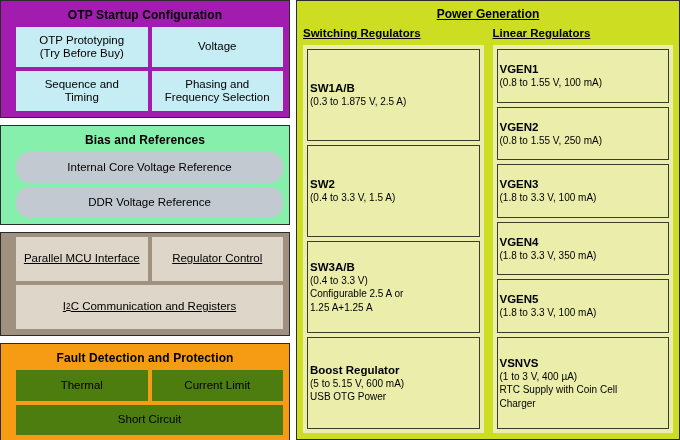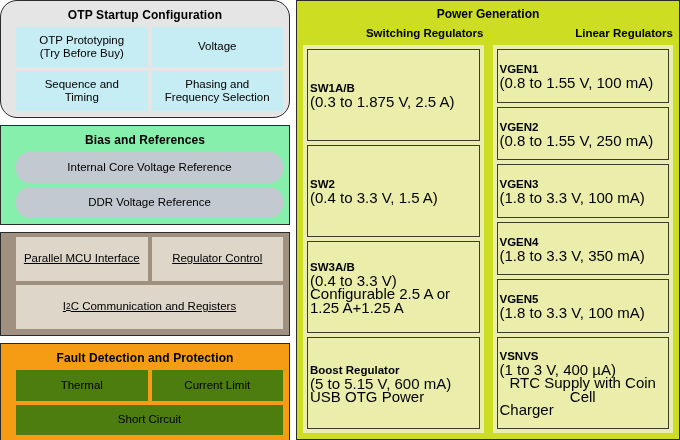--- a/index.html
+++ b/index.html
@@ -67,21 +67,21 @@
     justify-content: center;
     text-align: center;
     font-size: 11.5px;
     line-height: 13.5px;
     color: #000;
     box-sizing: border-box;
     padding: 3px 2px;
   }
 
   
-  .p-otp { background: #e5e5e5; border-radius: 17px; }
+  .p-otp { background: #a21caf; }
   .p-otp .cell { background: #c6ecf4; }
 
   
   .p-bias { background: #86efac; }
   .p-bias .cell { background: #c3c9d0; border-radius: 14px; }
 
   
   .p-logic { background: #a0907f; }
   .p-logic .cell { background: #ddd6c9; text-decoration: underline; }
 
@@ -105,40 +105,42 @@
     flex-direction: column;
     padding: 3px 6px 6px 6px;
   }
   .right-title {
     text-align: center;
     font-weight: bold;
     font-size: 12px;
     color: #000;
     line-height: 16px;
     padding: 2px 0 3px 0;
+    text-decoration: underline;
   }
   .col-wrap {
     flex: 1;
     display: flex;
     gap: 9px;
     min-height: 0;
   }
   .reg-col {
     flex: 1;
     display: flex;
     flex-direction: column;
     min-width: 0;
   }
   .col-head {
-    text-align: right;
+    text-align: left;
     font-weight: bold;
     font-size: 11.5px;
     line-height: 14px;
     color: #000;
     padding: 1px 0 5px 0;
+    text-decoration: underline;
   }
   .col-inner {
     flex: 1;
     background: #e9edb0;
     box-sizing: border-box;
     padding: 4px;
     display: flex;
     flex-direction: column;
     gap: 4px;
     min-height: 0;
@@ -155,21 +157,21 @@
     padding: 3px 2px;
     min-height: 0;
   }
   .reg-name {
     font-weight: bold;
     font-size: 11.5px;
     line-height: 14px;
     color: #000;
   }
   .reg-spec {
-    font-size: 15px;
+    font-size: 10px;
     line-height: 13.5px;
     color: #000;
   }
   .sw-col .reg-box { flex: 1; }
   .lin-col .reg-box { flex: 1; }
   .lin-col .reg-box.tall { flex: 1.85; }
   sup { font-size: 0.72em; vertical-align: super; line-height: 0; }
 </style>
 </head>
 <body>

